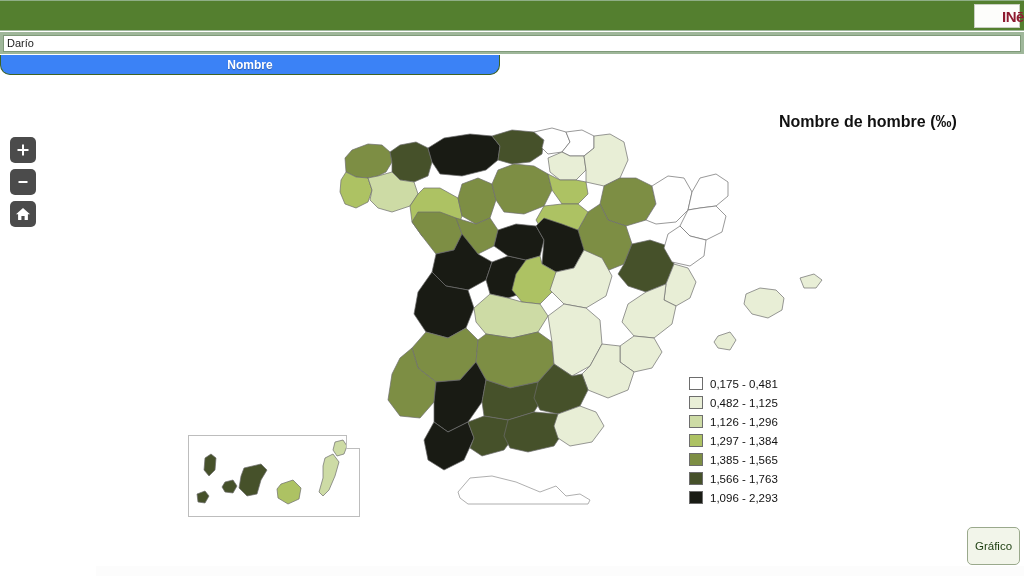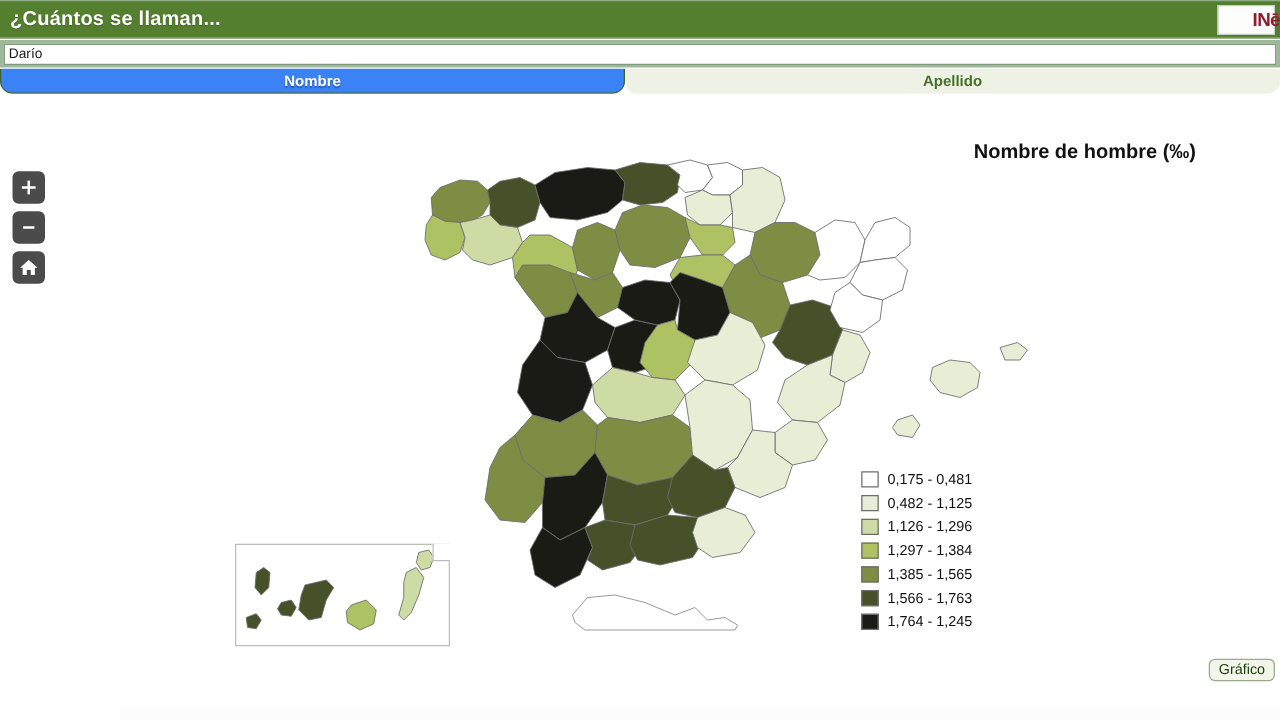--- a/index.html
+++ b/index.html
@@ -177,21 +177,21 @@
   }
   .legend-label {
     font-size: 11.5px;
     color: #111111;
     white-space: nowrap;
   }
 
   
   .grafico-btn {
     position: absolute; left: 967px; top: 527px;
-    padding: 2px 7px;
+    padding: 12px 7px;
     background: #f2f5ea;
     border: 1px solid #9aa98c;
     border-radius: 5px;
     font-size: 11.5px;
     color: #1b3d0e;
     cursor: pointer;
     user-select: none;
     white-space: nowrap;
   }
 
@@ -201,34 +201,32 @@
     width: 928px; height: 10px;
     background: #fcfcfc;
   }
 </style>
 </head>
 <body>
 
 <div id="app">
 
   <div class="header">
-    <div class="header-title">¿Cuántos se llaman...</div>
     <div class="ine-logo">
       <span>IN</span>
         <span class="e-bar">ē</span>
     </div>
   </div>
 
   <div class="searchrow">
     <input class="search-input" type="text" value="Darío" style="">
   </div>
 
   <div class="tabs">
     <div class="tab active">Nombre</div>
-    <div class="tab inactive">Apellido</div>
   </div>
 
   <div class="info">
   </div>
 
   <div class="map-controls">
     <div class="ctrl-btn">
       <svg width="14" height="14" viewBox="0 0 14 14">
           <rect x="6" y="1.5" width="2" height="11" fill="#fff"></rect>
           <rect x="1.5" y="6" width="11" height="2" fill="#fff"></rect>
@@ -352,21 +350,21 @@
     <div class="legend-row">
       <div class="legend-swatch" style="background:#7d8e44"></div>
       <div class="legend-label">1,385 - 1,565</div>
     </div>
     <div class="legend-row">
       <div class="legend-swatch" style="background:#46512a"></div>
       <div class="legend-label">1,566 - 1,763</div>
     </div>
     <div class="legend-row">
       <div class="legend-swatch" style="background:#191b14"></div>
-      <div class="legend-label">1,764 - 1,245</div>
+      <div class="legend-label">1,096 - 2,293</div>
     </div>
   </div>
 
   <div class="grafico-btn">Gráfico</div>
 
   <div class="bottom-strip"></div>
 
 </div>
 
 </body></html>

